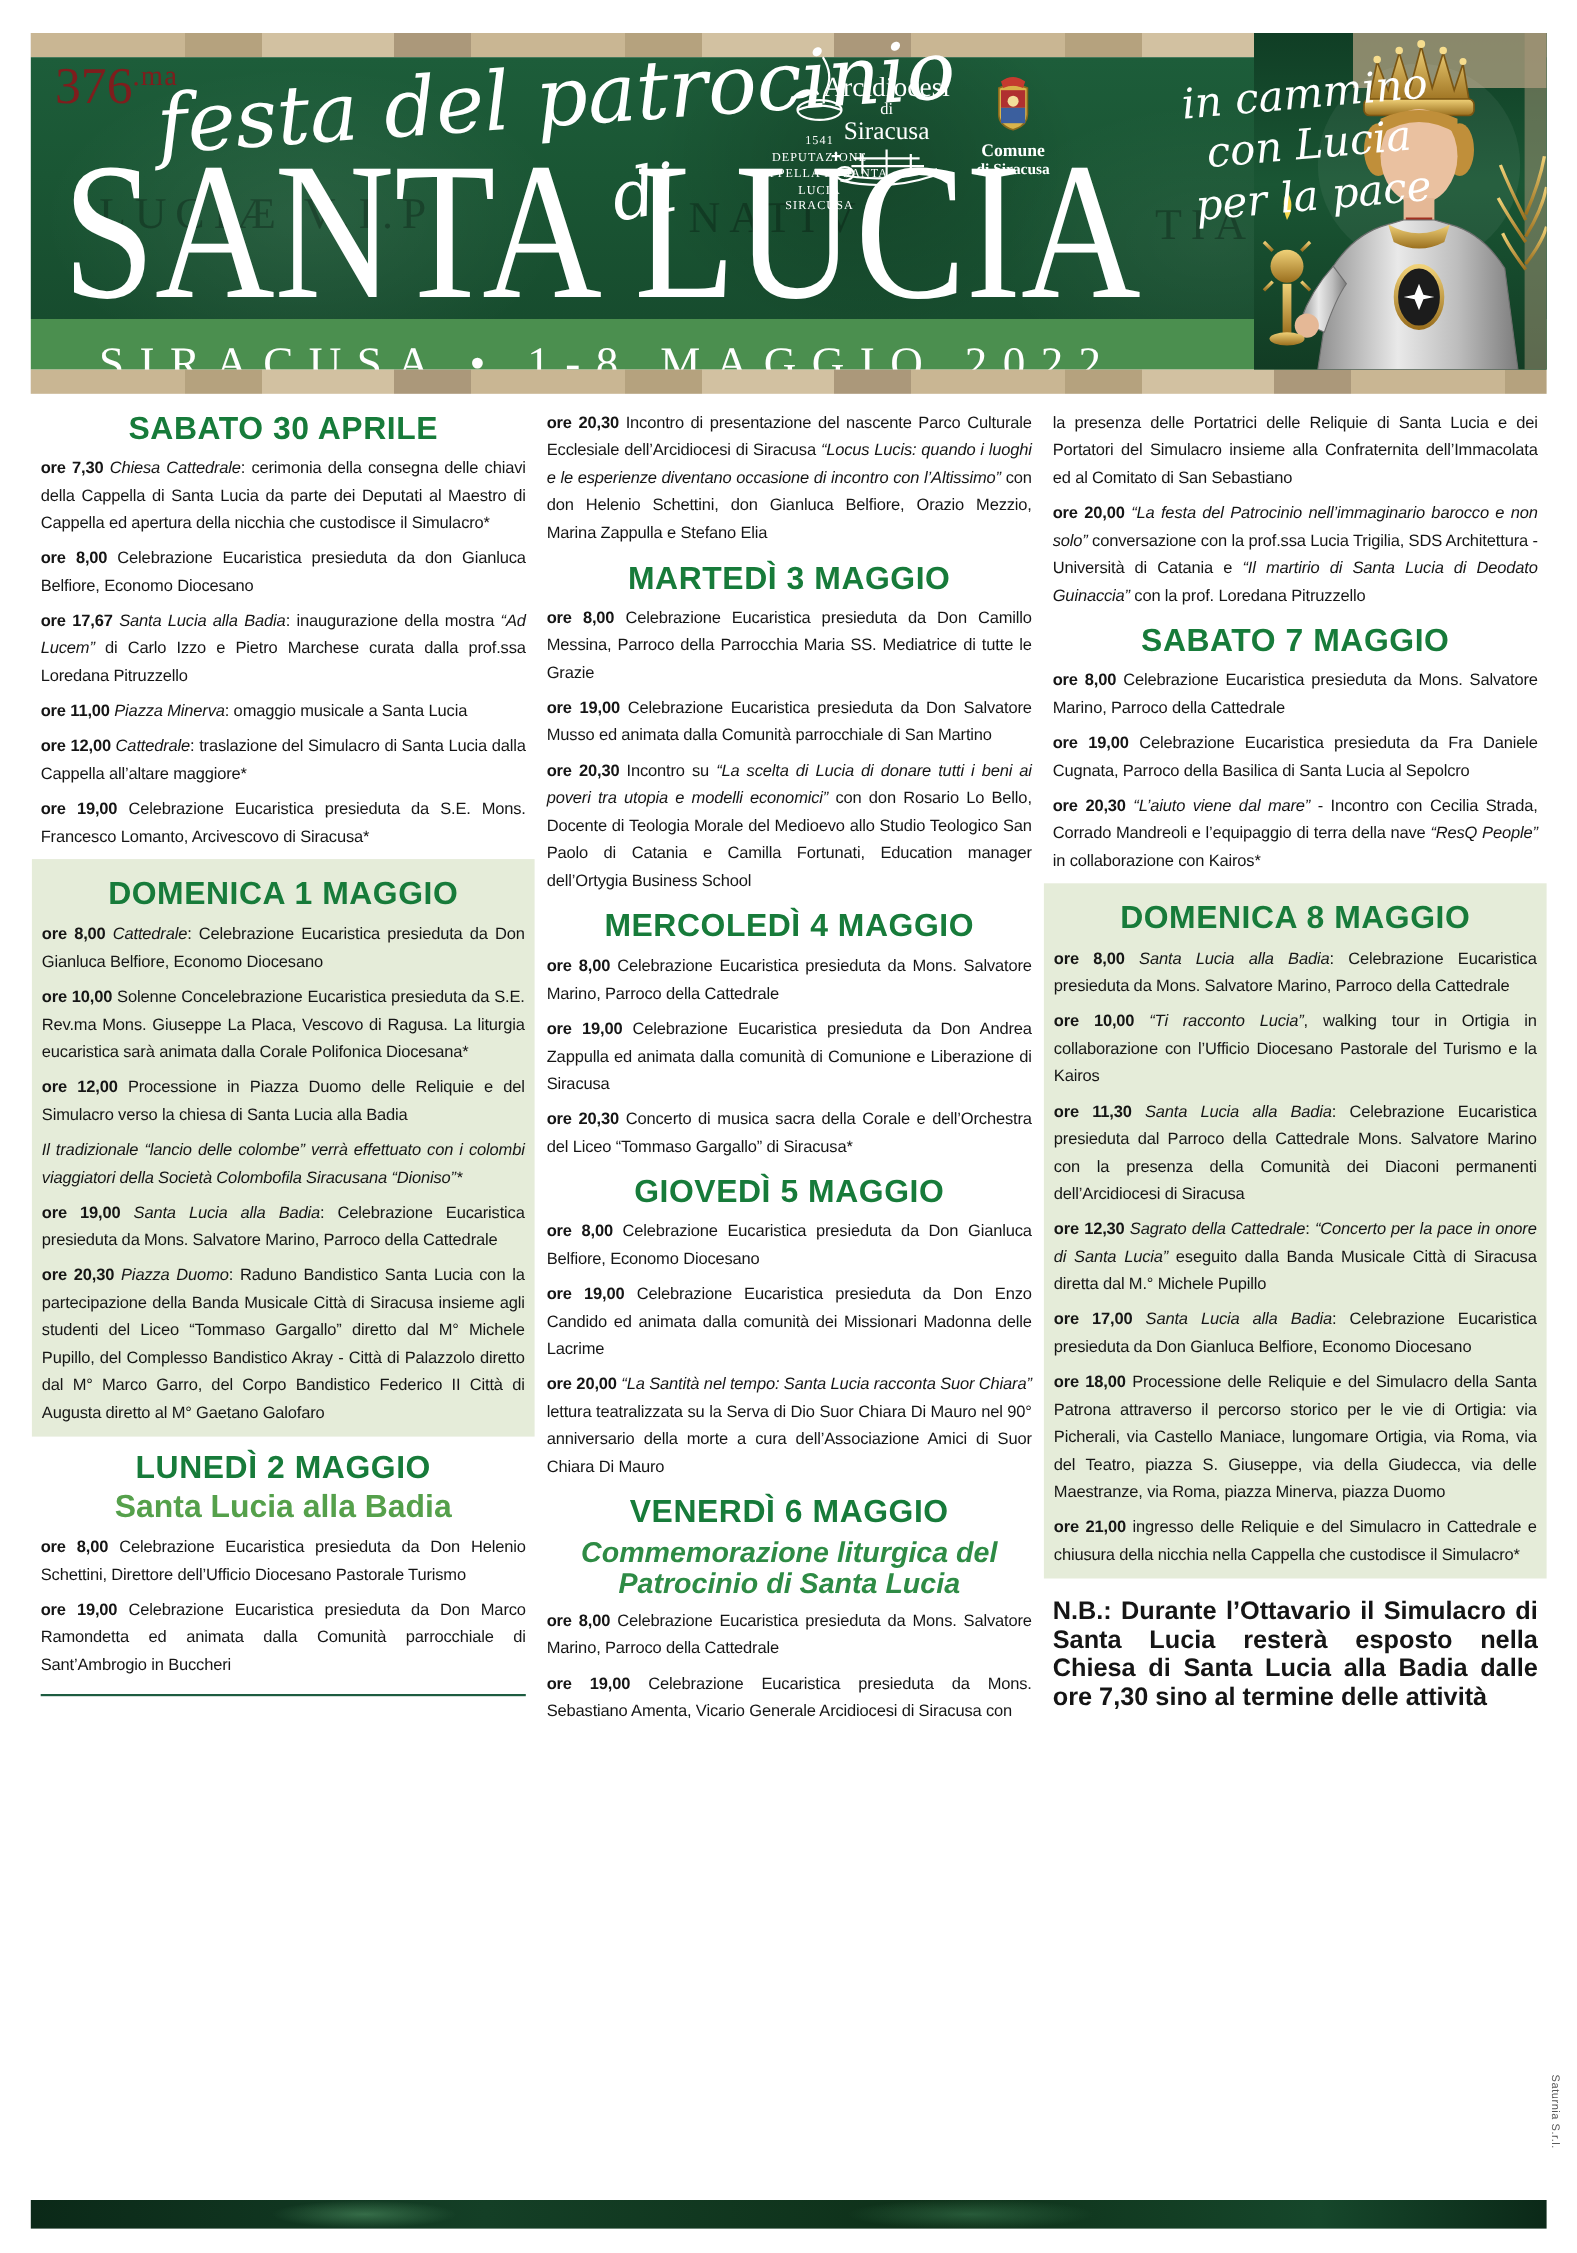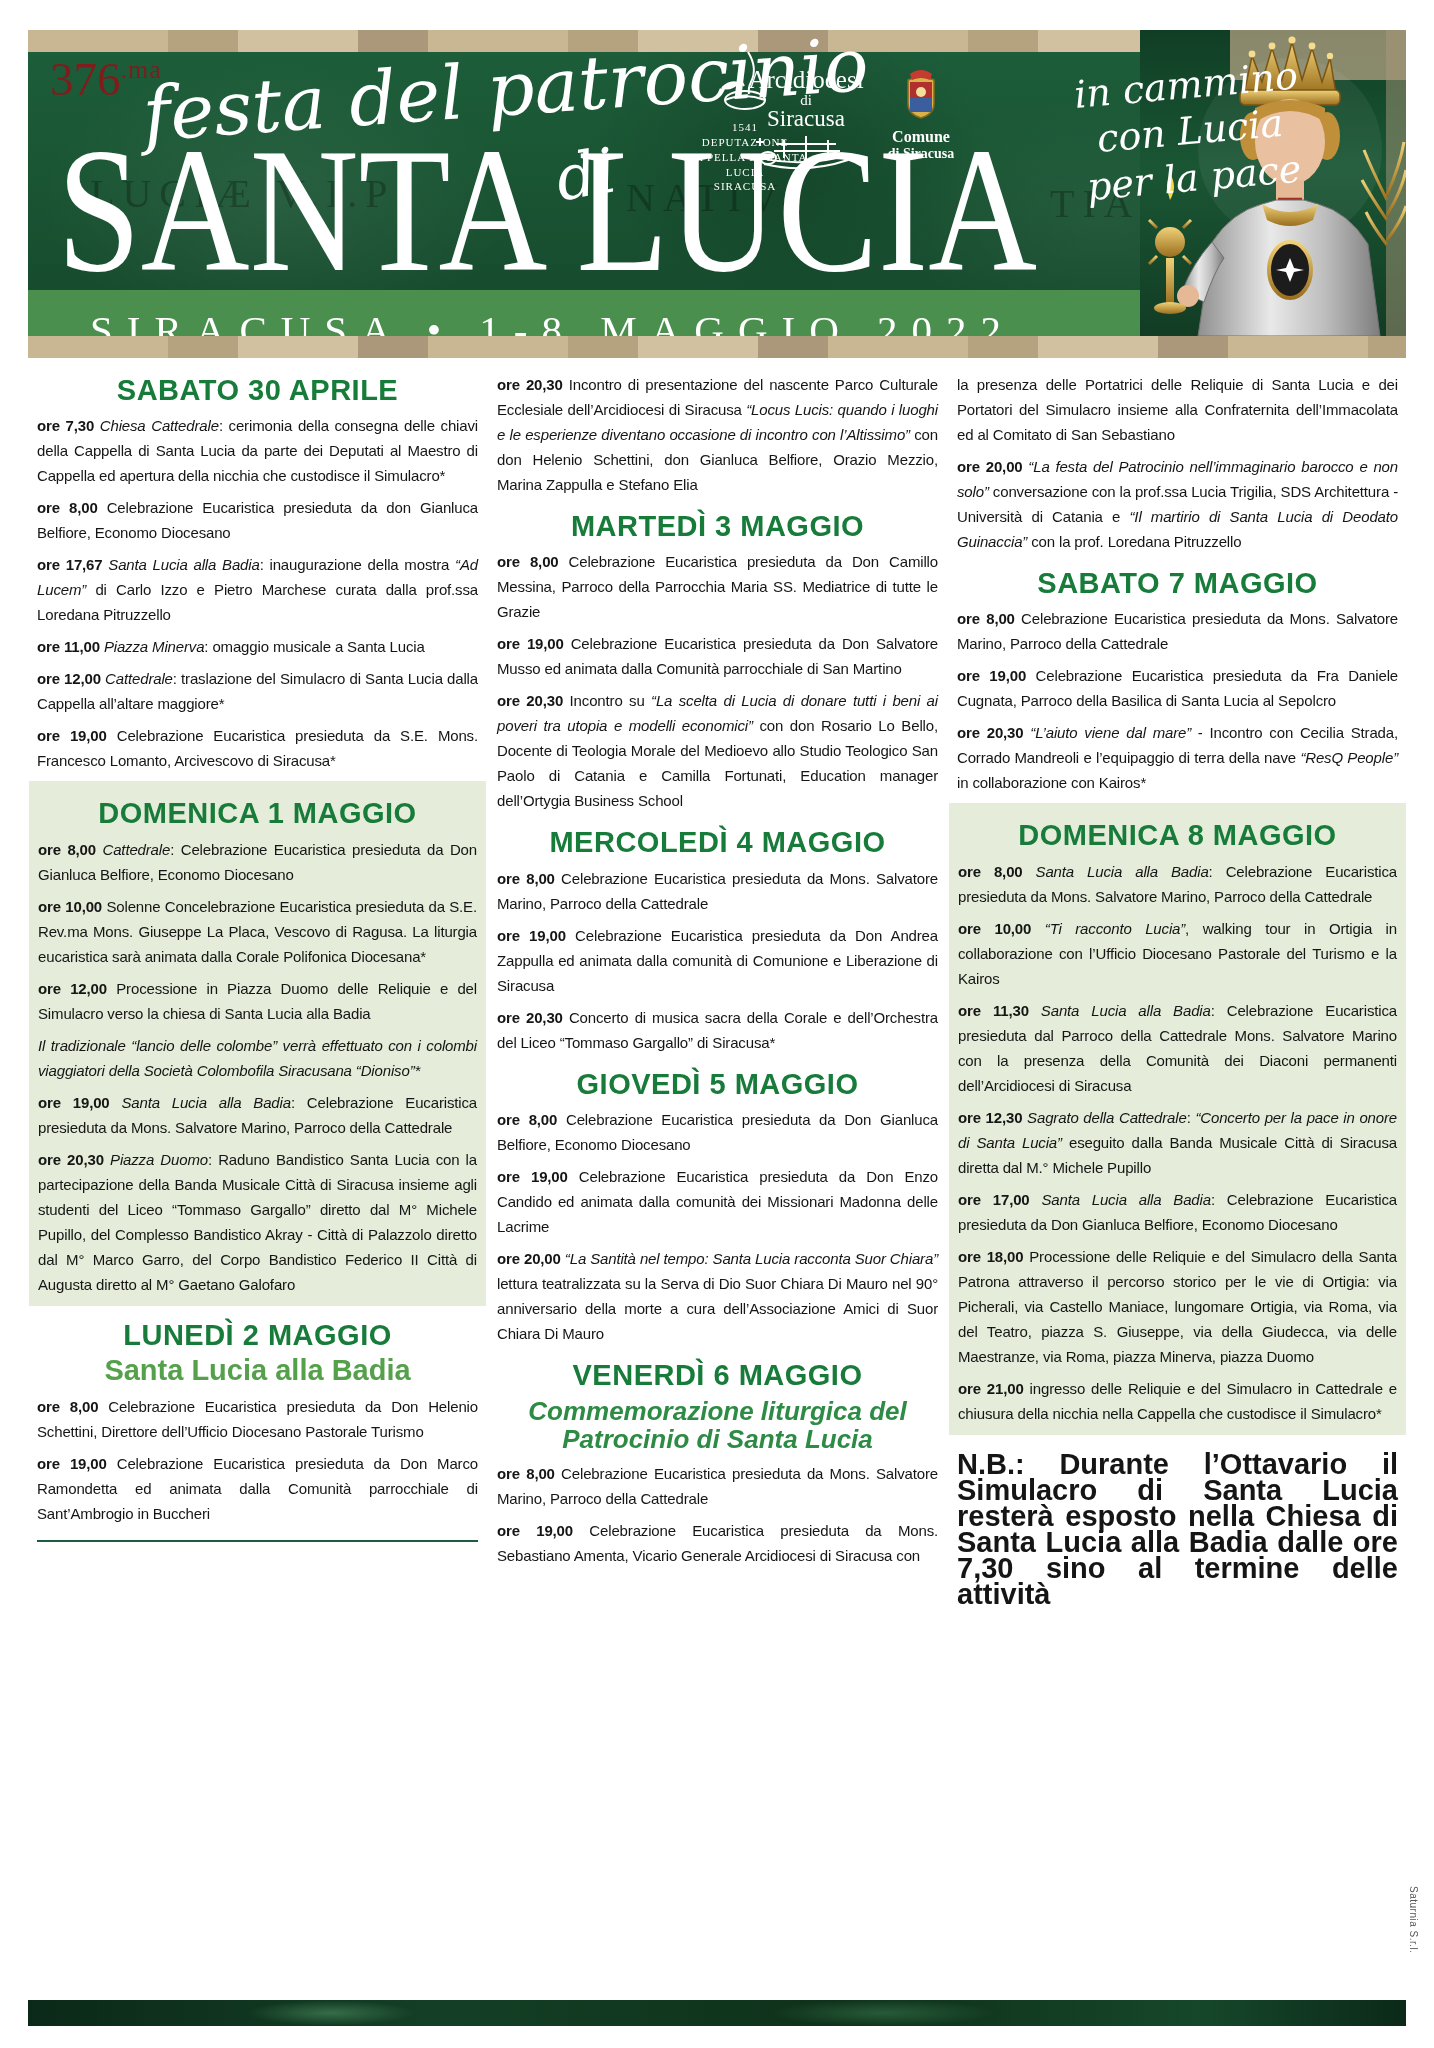--- a/index.html
+++ b/index.html
@@ -53,21 +53,21 @@
       letter-spacing:.5px;margin:13px 0 7px;line-height:1.12;}
   .col > .day-heading:first-child{margin-top:2px;}
   .subhead{font-size:29px;font-weight:bold;color:#55a04b;text-align:center;margin:-3px 0 7px;line-height:1.1;}
   .subhead.it{font-style:italic;color:#2e8b45;font-size:26px;margin-top:-2px;}
   .entry{margin:0 0 7px;text-align:justify;font-size:15px;line-height:25px;letter-spacing:-.15px;}
   .entry:last-child{margin-bottom:0;}
   .b{font-weight:bold;} .i{font-style:italic;}
   .panel{background:#e5ecd9;margin:8px -8px 8px -8px;padding:3px 9px 9px 9px;}
   .footnote{margin:14px 0 0;border-top:2.5px solid #1d5c40;padding-top:8px;
       font-style:italic;font-size:19.5px;line-height:23.5px;text-align:justify;}
-  .nb{margin:16px 0 0;font-weight:bold;font-size:29px;line-height:26px;text-align:justify;}
+  .nb{margin:16px 0 0;font-weight:bold;font-size:23px;line-height:26px;text-align:justify;}
 
   
   .bottom-strip{position:absolute;left:28px;top:2000px;width:1378px;height:26px;
       background:
         radial-gradient(ellipse 120px 18px at 22% 50%, rgba(90,160,110,.5), transparent 70%),
         radial-gradient(ellipse 160px 20px at 62% 50%, rgba(70,140,95,.45), transparent 70%),
         linear-gradient(90deg,#0b2918,#143f26 30%,#0e3019 60%,#16472b 85%,#0b2918);}
   .side-credit{position:absolute;left:1408px;top:1886px;font-size:10px;color:#555;
       writing-mode:vertical-rl;letter-spacing:.5px;}
 </style>

